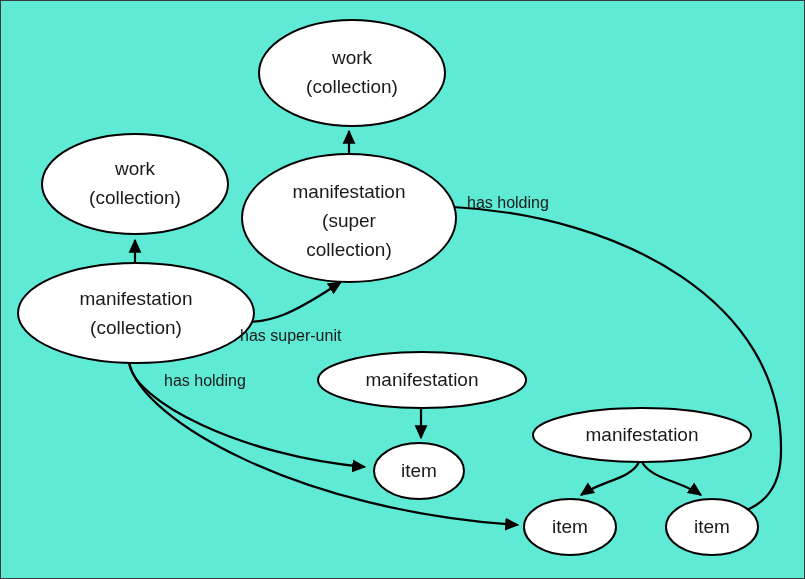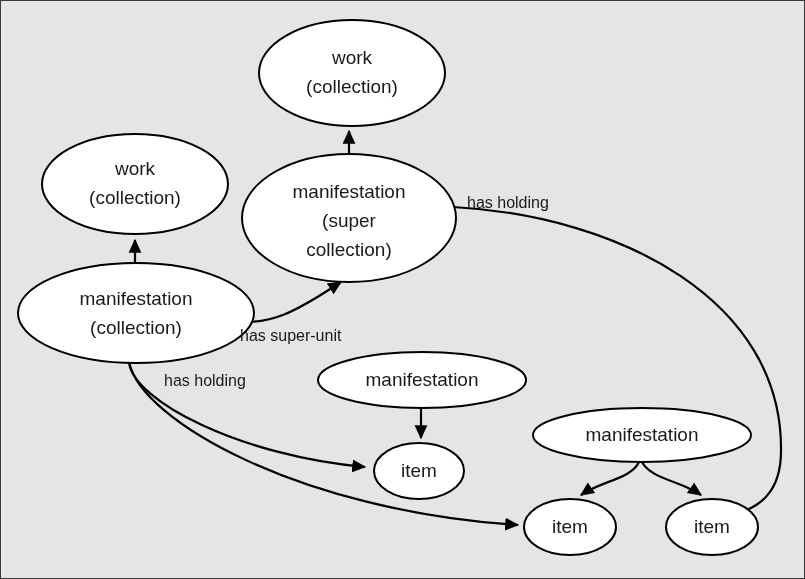--- a/index.html
+++ b/index.html
@@ -4,21 +4,21 @@
 <style>
   html, body {
     margin: 0;
     padding: 0;
     background: #ffffff;
   }
   #canvas {
     position: relative;
     width: 805px;
     height: 579px;
-    background: #e5e5e5;
+    background: #5eead4;
     box-sizing: border-box;
     border: 1px solid #3a3a3a;
     overflow: hidden;
     font-family: "Liberation Sans", sans-serif;
   }
   #diagram-svg {
     position: absolute;
     left: 0;
     top: 0;
     width: 805px;

